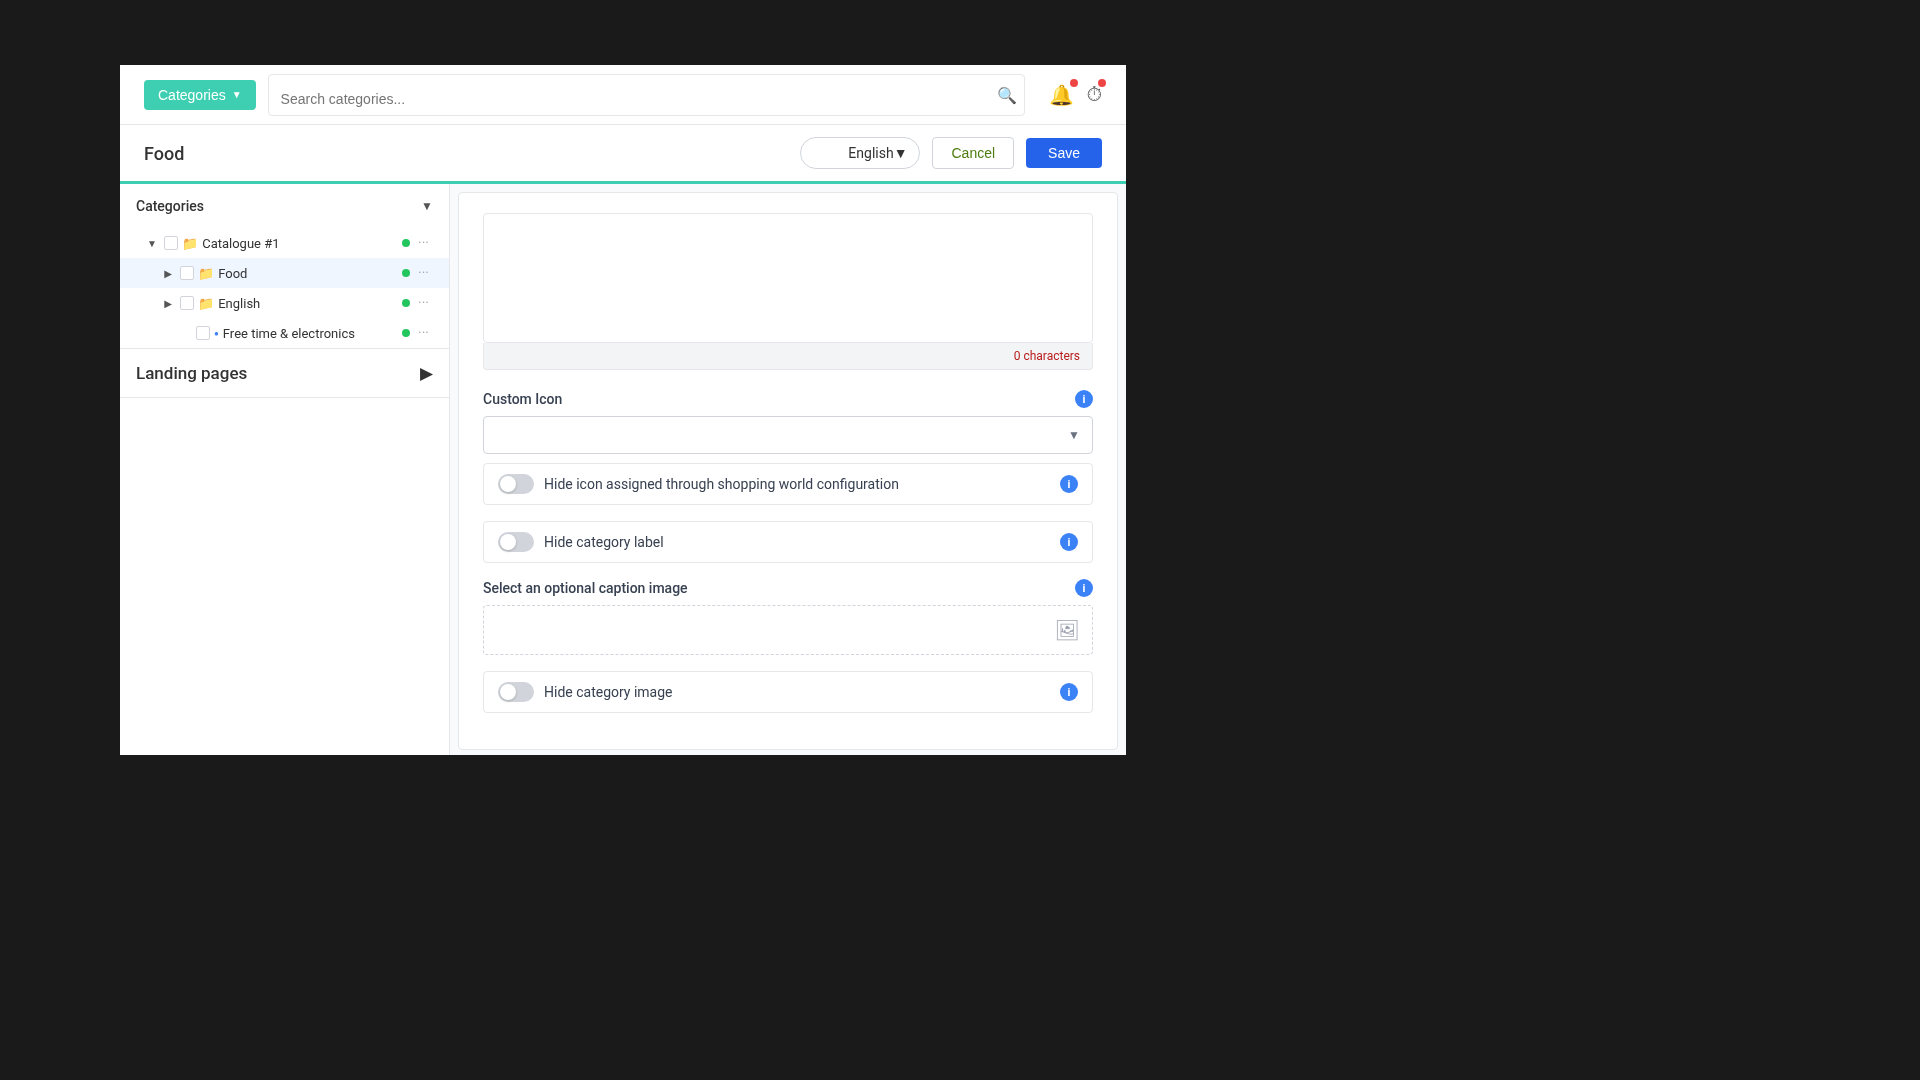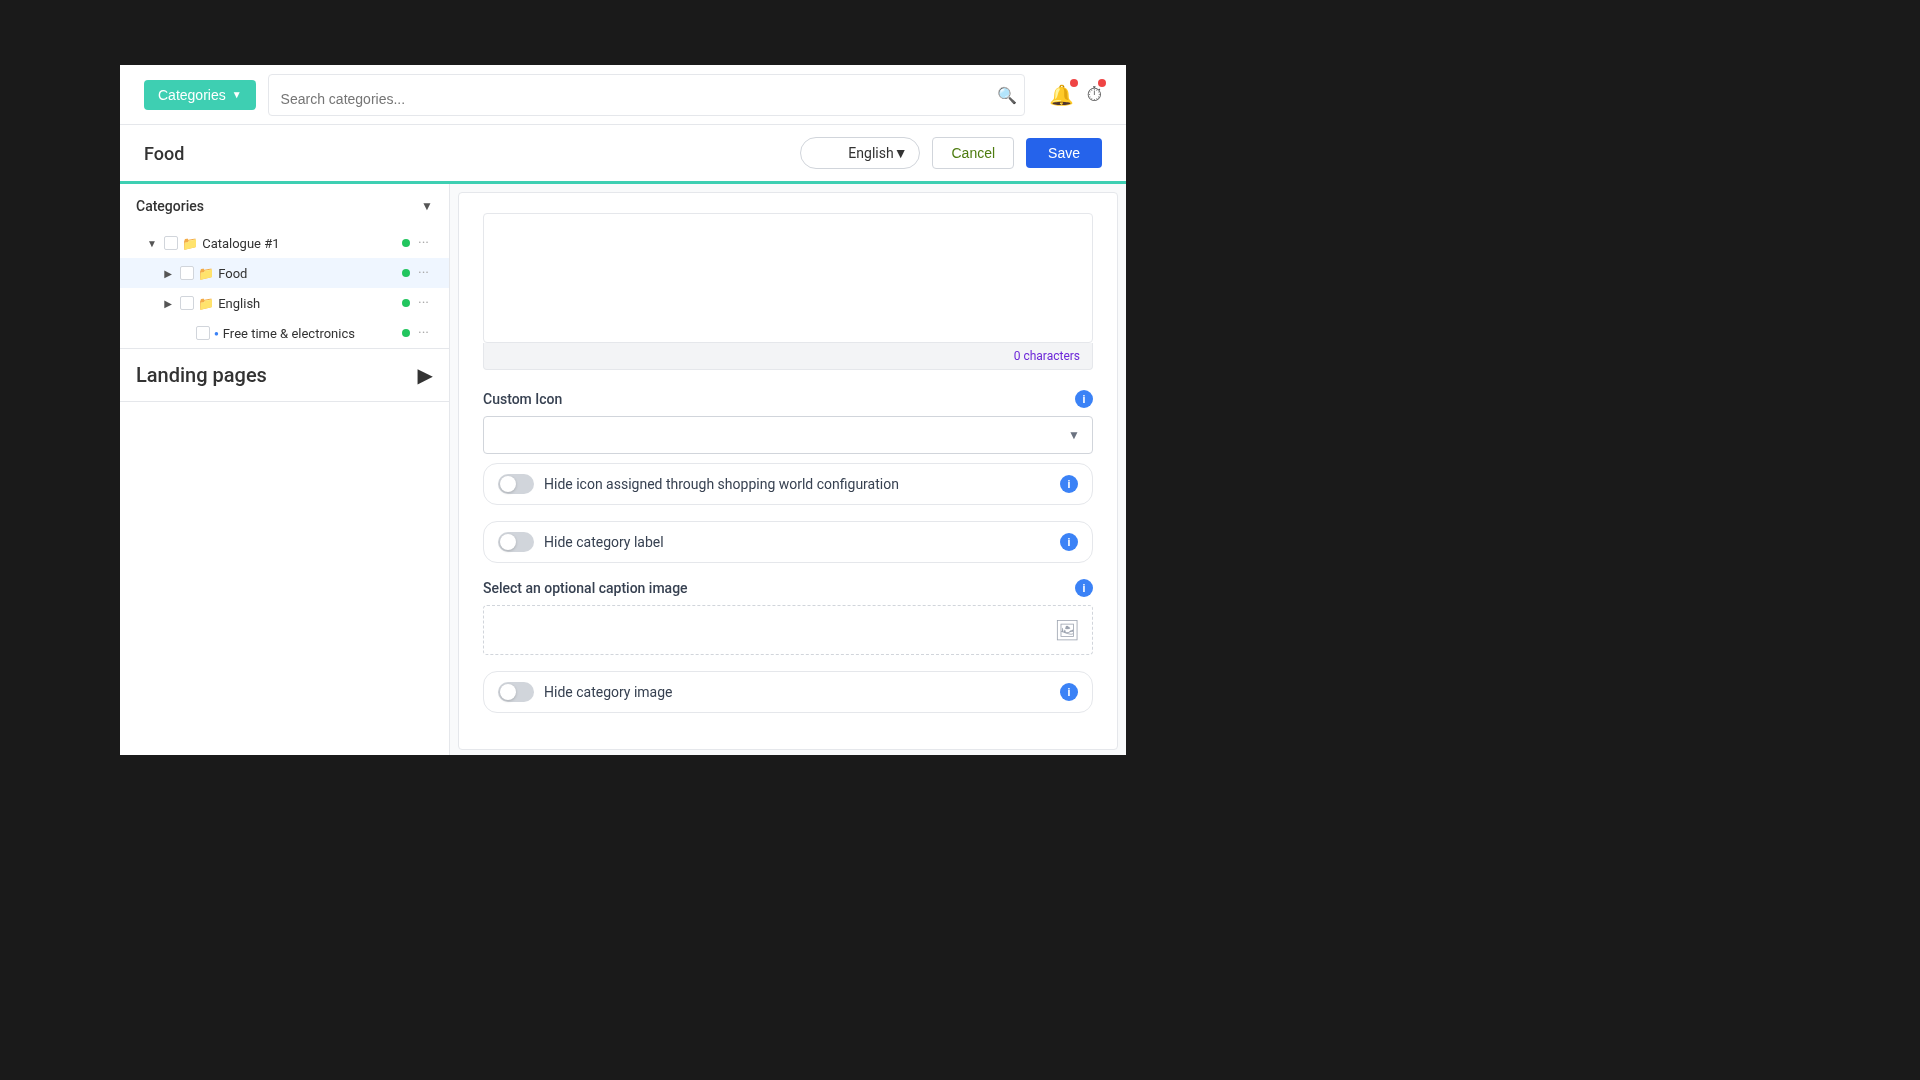--- a/index.html
+++ b/index.html
@@ -234,21 +234,21 @@
       padding: 0 4px;
     }
     .tree-item-level1 { padding-left: 24px; }
     .tree-item-level2 { padding-left: 40px; }
     .tree-item-level3 { padding-left: 56px; }
     .landing-section-header {
       display: flex;
       align-items: flex-end;
       justify-content: space-between;
       padding: 14px 16px;
-      font-size: 20px;
+      font-size: 17px;
       font-weight: 500;
       cursor: pointer;
     }
     
     .right-panel {
       flex: 1;
       overflow-y: auto;
       background: #f9fafb;
       display: flex;
       flex-direction: column;
@@ -272,21 +272,21 @@
       margin-bottom: 0;
     }
     .char-count-bar {
       background: #f3f4f6;
       border: 1px solid #e5e7eb;
       border-top: none;
       border-radius: 0 0 4px 4px;
       padding: 6px 12px;
       text-align: right;
       font-size: 12px;
-      color: #6d28d9;
+      color: #b91c1c;
       margin-bottom: 20px;
     }
     
     .form-section {
       margin-bottom: 9px;
     }
     .form-section-label {
       display: flex;
       align-items: center;
       justify-content: space-between;
@@ -325,21 +325,21 @@
     .custom-select .chevron {
       color: #6b7280;
       font-size: 12px;
     }
     
     .toggle-row {
       display: flex;
       align-items: center;
       justify-content: space-between;
       border: 1px solid #e5e7eb;
-      border-radius: 14px;
+      border-radius: 4px;
       padding: 10px 14px;
       margin-bottom: 16px;
       background: #fff;
     }
     .toggle-left {
       display: flex;
       align-items: center;
       gap: 10px;
     }
     .toggle-switch {

